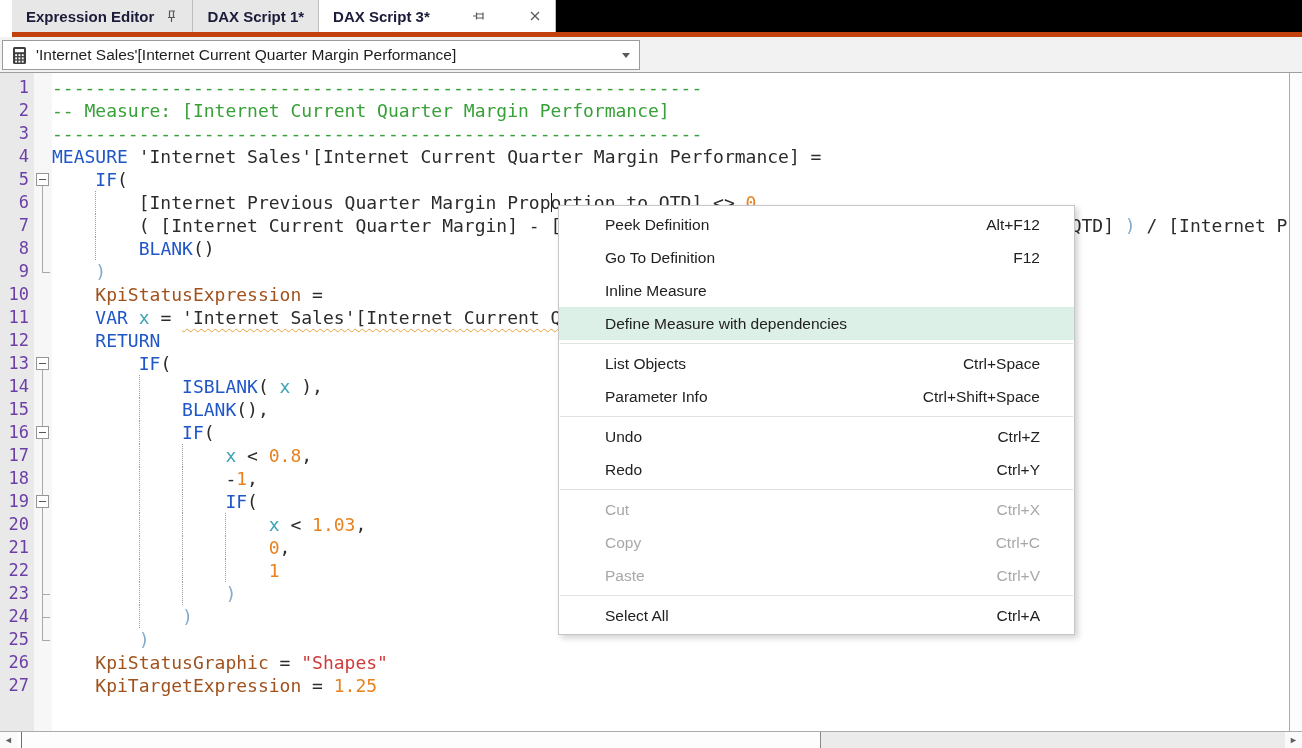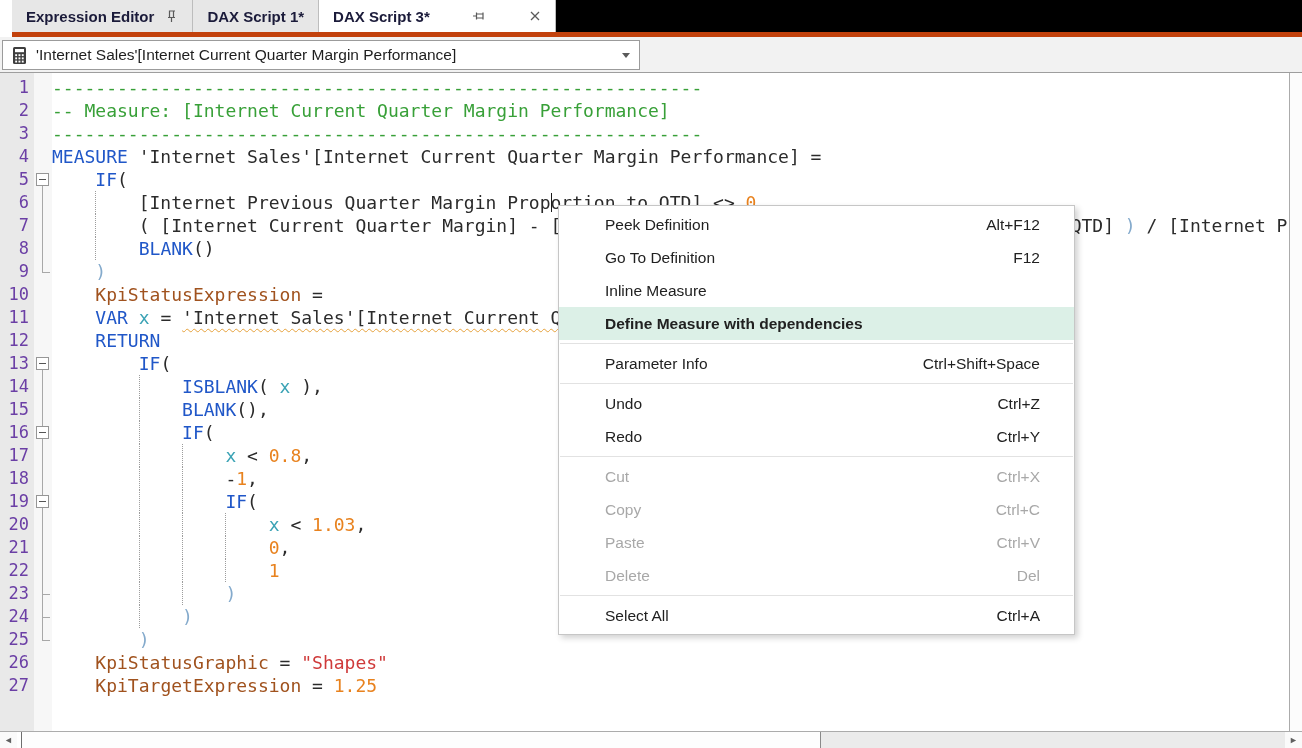--- a/index.html
+++ b/index.html
@@ -76,21 +76,21 @@
   .context-menu {
     position:absolute; left:558px; top:205px; width:517px;
     background:#FFFFFF; border:1px solid #C6C6C6;
     box-shadow:3px 3px 6px rgba(0,0,0,0.18);
     z-index:10; padding:2px 0;
   }
   .menu-item { height:33px; display:flex; align-items:center; padding:0 34px 0 46px; }
   .menu-item .mi-label { font-size:15.5px; color:#212121; white-space:nowrap; }
   .menu-item .mi-shortcut { margin-left:auto; font-size:15.5px; color:#212121; white-space:nowrap; }
   .menu-item.disabled .mi-label, .menu-item.disabled .mi-shortcut { color:#A8A8A8; }
-  .menu-item.highlighted { background:var(--accent-highlight,#DCF0E7);font-weight:bold; }
+  .menu-item.highlighted { background:var(--accent-highlight,#DCF0E7); }
   .menu-sep { height:1px; background:#E2E2E2; margin:3px 1px; }
 
   
   .hscroll { position:absolute; left:0; top:731px; width:1302px; height:17px;
              background:#FFFFFF; border-top:1px solid #ABABAB; }
   .hs-track-gray { position:absolute; left:821px; top:0; width:464px; height:17px; background:#EBEBEB; }
   .hs-thumb { position:absolute; left:21px; top:0; width:800px; height:17px;
               background:#FDFDFD; border-left:1px solid #6E6E6E; border-right:1px solid #8A8A8A; }
   .hs-arrow { position:absolute; top:0; width:17px; height:16px; display:flex;
               align-items:center; justify-content:center; font-size:9px; color:#606060; background:#FAFAFA; }
@@ -240,20 +240,24 @@
       <div class="menu-item">
         <span class="mi-label">Inline Measure</span>
         <span class="mi-shortcut"></span>
       </div>
       <div class="menu-item highlighted">
         <span class="mi-label">Define Measure with dependencies</span>
         <span class="mi-shortcut"></span>
       </div>
       <div class="menu-sep"></div>
       <div class="menu-item">
+        <span class="mi-label">List Objects</span>
+        <span class="mi-shortcut">Ctrl+Space</span>
+      </div>
+      <div class="menu-item">
         <span class="mi-label">Parameter Info</span>
         <span class="mi-shortcut">Ctrl+Shift+Space</span>
       </div>
       <div class="menu-sep"></div>
       <div class="menu-item">
         <span class="mi-label">Undo</span>
         <span class="mi-shortcut">Ctrl+Z</span>
       </div>
       <div class="menu-item">
         <span class="mi-label">Redo</span>
@@ -264,24 +268,20 @@
         <span class="mi-label">Cut</span>
         <span class="mi-shortcut">Ctrl+X</span>
       </div>
       <div class="menu-item disabled">
         <span class="mi-label">Copy</span>
         <span class="mi-shortcut">Ctrl+C</span>
       </div>
       <div class="menu-item disabled">
         <span class="mi-label">Paste</span>
         <span class="mi-shortcut">Ctrl+V</span>
-      </div>
-      <div class="menu-item disabled">
-        <span class="mi-label">Delete</span>
-        <span class="mi-shortcut">Del</span>
       </div>
       <div class="menu-sep"></div>
       <div class="menu-item">
         <span class="mi-label">Select All</span>
         <span class="mi-shortcut">Ctrl+A</span>
       </div>
     </div>
 
   <div class="hscroll">
     <div class="hs-track-gray"></div>

